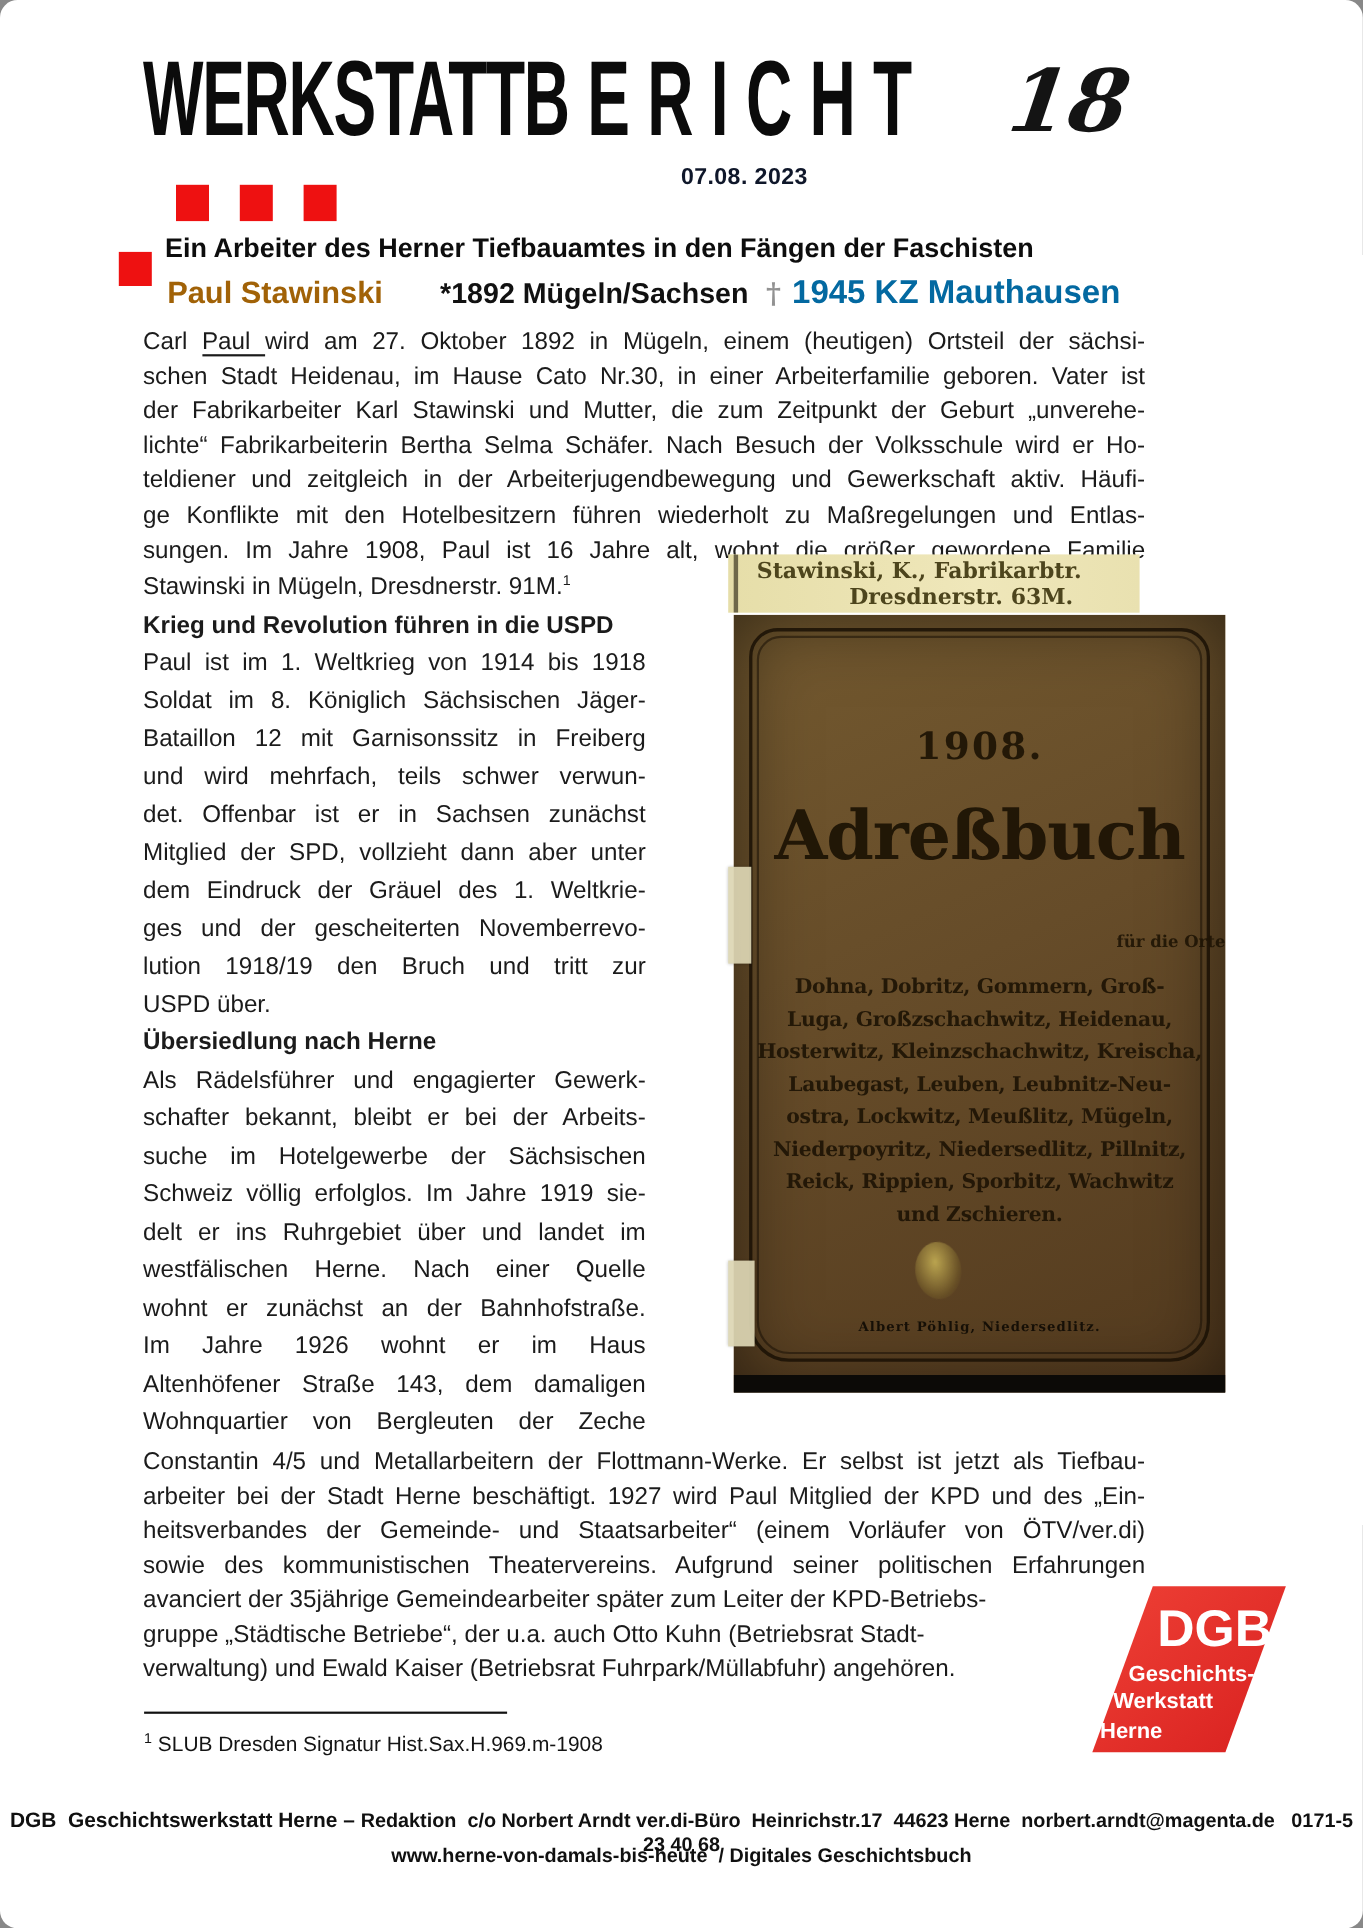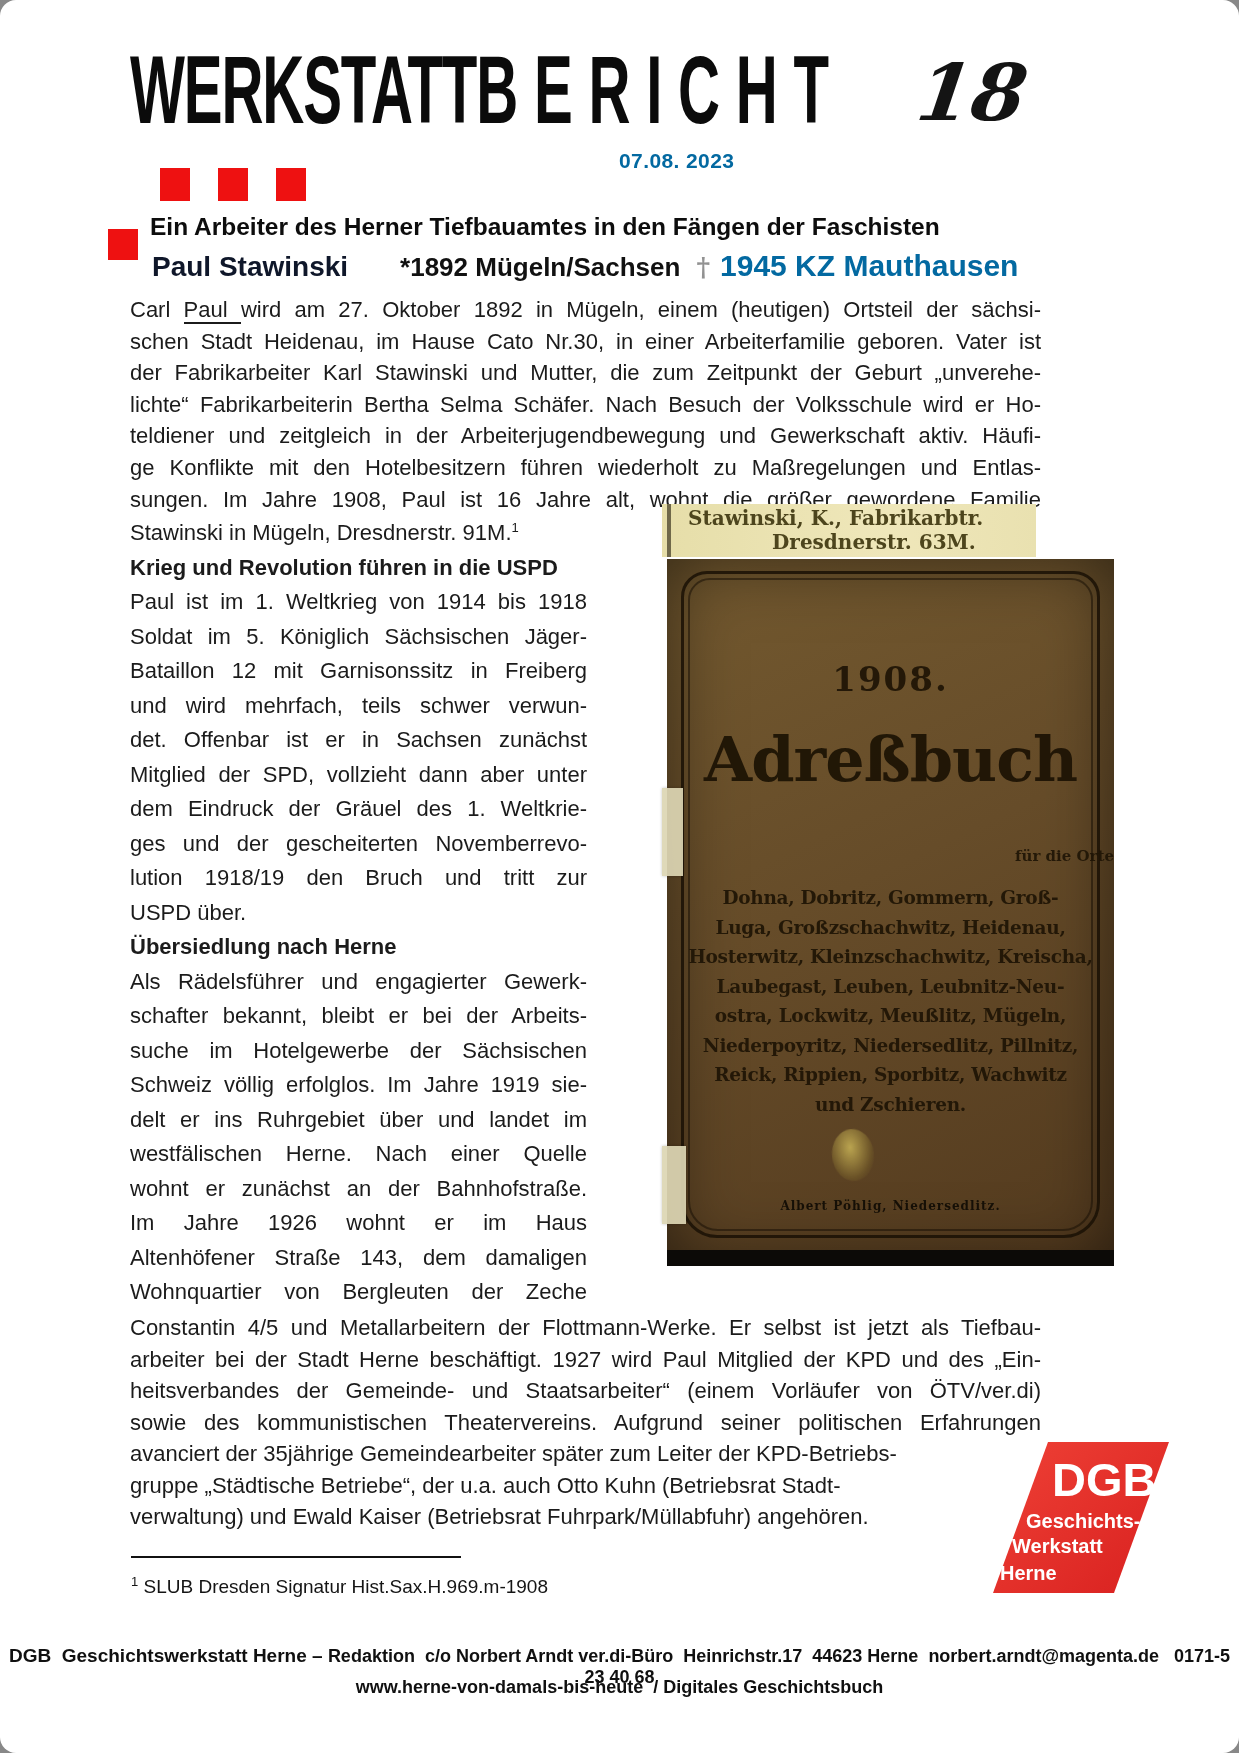--- a/index.html
+++ b/index.html
@@ -7,27 +7,27 @@
         font-family:"Liberation Sans",sans-serif;color:#1a1a1a;margin:0 auto;border-radius:16px;}
   .abs{position:absolute;}
 
   
   .mast-title{left:130px;top:40px;white-space:nowrap;font-weight:700;font-size:97px;line-height:100px;
               transform:scaleX(0.60);transform-origin:0 0;color:#0b0b0b;}
   .mast-title .t1{letter-spacing:-0.02em;}
   .mast-title .t2{letter-spacing:0.27em;}
   .issue-no{left:918px;top:48px;font-family:"DejaVu Serif",serif;font-style:italic;font-weight:700;
             font-size:78px;line-height:90px;transform:skewX(-8deg);color:#141414;}
-  .mast-date{left:619px;top:149px;font-weight:700;font-size:21px;letter-spacing:0.4px;color:#0369a1;}
+  .mast-date{left:619px;top:149px;font-weight:700;font-size:21px;letter-spacing:0.4px;color:#0f172a;}
   .sq{position:absolute;background:#ee1111;}
 
   
   .headline1{left:150px;top:213px;width:900px;font-size:24.5px;font-weight:700;color:#0d0d0d;}
   .headline2{left:152px;top:249px;display:flex;align-items:baseline;white-space:nowrap;}
-  .person-name{font-size:28px;font-weight:700;color:#0f172a;margin-right:52px;}
+  .person-name{font-size:28px;font-weight:700;color:#a16207;margin-right:52px;}
   .birth{font-size:26px;font-weight:700;color:#111;}
   .cross{font-size:26px;font-weight:700;color:#929292;margin:0 10px 0 16px;font-family:"DejaVu Serif",serif;}
   .death{font-size:30px;font-weight:700;color:#0369a1;}
 
   
   .bodyblock{font-size:22px;line-height:31.6px;color:#1b1b1b;}
   .lc{line-height:34.5px;}
   .jl{text-align:justify;text-align-last:justify;}
   .bh{font-weight:700;}
   .uln{border-bottom:2px solid #1b1b1b;}
@@ -100,21 +100,21 @@
     <div class="jl">lichte“ Fabrikarbeiterin Bertha Selma Schäfer. Nach Besuch der Volksschule wird er Ho-</div>
     <div class="jl">teldiener und zeitgleich in der Arbeiterjugendbewegung und Gewerkschaft aktiv. Häufi-</div>
     <div class="jl">ge Konflikte mit den Hotelbesitzern führen wiederholt zu Maßregelungen und Entlas-</div>
     <div class="jl">sungen. Im Jahre 1908, Paul ist 16 Jahre alt, wohnt die größer gewordene Familie</div>
   </div>
 
   <div class="abs bodyblock lc" style="left:130px;top:516px;width:457px;">
     <div><span>Stawinski in Mügeln, Dresdnerstr. 91M.</span><sup>1</sup></div>
     <div class="bh">Krieg und Revolution führen in die USPD</div>
     <div class="jl">Paul ist im 1. Weltkrieg von 1914 bis 1918</div>
-    <div class="jl">Soldat im 5. Königlich Sächsischen Jäger-</div>
+    <div class="jl">Soldat im 8. Königlich Sächsischen Jäger-</div>
     <div class="jl">Bataillon 12 mit Garnisonssitz in Freiberg</div>
     <div class="jl">und wird mehrfach, teils schwer verwun-</div>
     <div class="jl">det. Offenbar ist er in Sachsen zunächst</div>
     <div class="jl">Mitglied der SPD, vollzieht dann aber unter</div>
     <div class="jl">dem Eindruck der Gräuel des 1. Weltkrie-</div>
     <div class="jl">ges und der gescheiterten Novemberrevo-</div>
     <div class="jl">lution 1918/19 den Bruch und tritt zur</div>
     <div>USPD über.</div>
     <div class="bh">Übersiedlung nach Herne</div>
     <div class="jl">Als Rädelsführer und engagierter Gewerk-</div>

